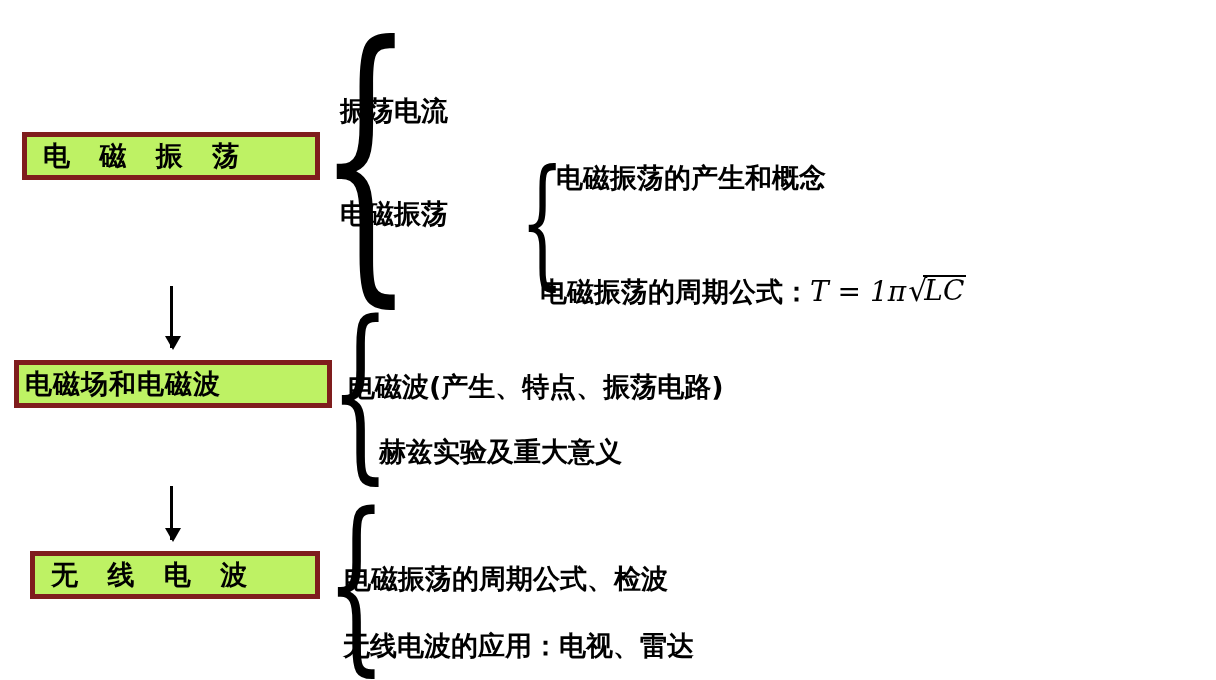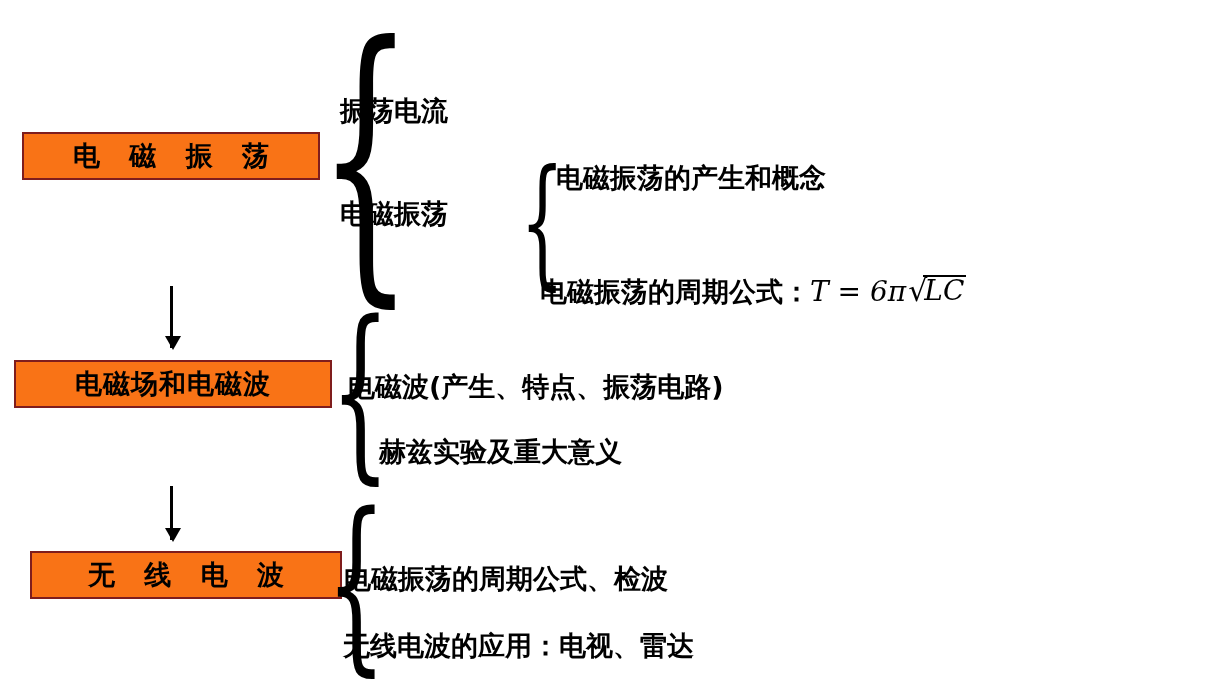--- a/index.html
+++ b/index.html
@@ -17,39 +17,38 @@
   }
 
   .canvas {
     position: absolute;
     inset: 0;
   }
 
   
   .node-box {
     position: absolute;
-    border: 2px solid #7f1d1d;
+    border: 5px solid #7f1d1d;
     box-sizing: border-box;
     display: flex;
     align-items: center;
-    justify-content: center;
-    background: #f97316;
+    background: #bef264;
     font-size: 27px;
     font-weight: 700;
     letter-spacing: 1px;
     white-space: nowrap;
   }
   .node-box .inner {
     display: inline-block;
     padding: 0 6px;
   }
 
   #box-1 { left: 22px;  top: 132px; width: 298px; height: 48px; }
   #box-2 { left: 14px;  top: 360px; width: 318px; height: 48px; font-family: Liberation Mono, monospace; }
-  #box-3 { left: 30px;  top: 551px; width: 312px; height: 48px; }
+  #box-3 { left: 30px;  top: 551px; width: 290px; height: 48px; }
 
   
   .spaced { letter-spacing: 10px; text-indent: 10px; }
 
   
   .arrow {
     position: absolute;
     width: 0;
     border-left: 3px solid #000;
   }
@@ -132,21 +131,21 @@
 
   <div class="brace" id="brace-1" style="left:318px; top:8px; font-size:300px; transform:scaleX(0.5); transform-origin:left top;">{</div>
 
   <div class="txt" style="left:340px; top:100px;font-family:Liberation Mono, monospace;">振荡电流</div>
   <div class="txt" style="left:340px; top:200px;">电磁振荡</div>
 
   <div class="brace" id="brace-1-sub" style="left:520px; top:152px; font-size:140px; transform:scaleX(0.5); transform-origin:left top;">{</div>
 
   <div class="txt" style="left:540px; top:164px;padding-left:16px;">电磁振荡的产生和概念</div>
   <div class="txt" style="left:540px; top:232px;">
-    <span>电磁振荡的周期公式：</span><span class="formula"><span>T = 6</span><span class="pi">π</span><span class="sqrt-wrap"><span class="radic">√</span><span class="radicand">LC</span></span></span>
+    <span>电磁振荡的周期公式：</span><span class="formula"><span>T = 1</span><span class="pi">π</span><span class="sqrt-wrap"><span class="radic">√</span><span class="radicand">LC</span></span></span>
   </div>
 
   <div class="brace" id="brace-2" style="left:330px; top:296px; font-size:190px; transform:scaleX(0.5); transform-origin:left top;">{</div>
 
   <div class="txt" style="left:348px; top:373px;">电磁波(产生、特点、振荡电路)</div>
   <div class="txt" style="left:348px; top:438px;margin-left:31px;">赫兹实验及重大意义</div>
 
   <div class="brace" id="brace-3" style="left:326px; top:488px; font-size:190px; transform:scaleX(0.5); transform-origin:left top;">{</div>
 
   <div class="txt" style="left:344px; top:565px;">电磁振荡的周期公式、检波</div>

